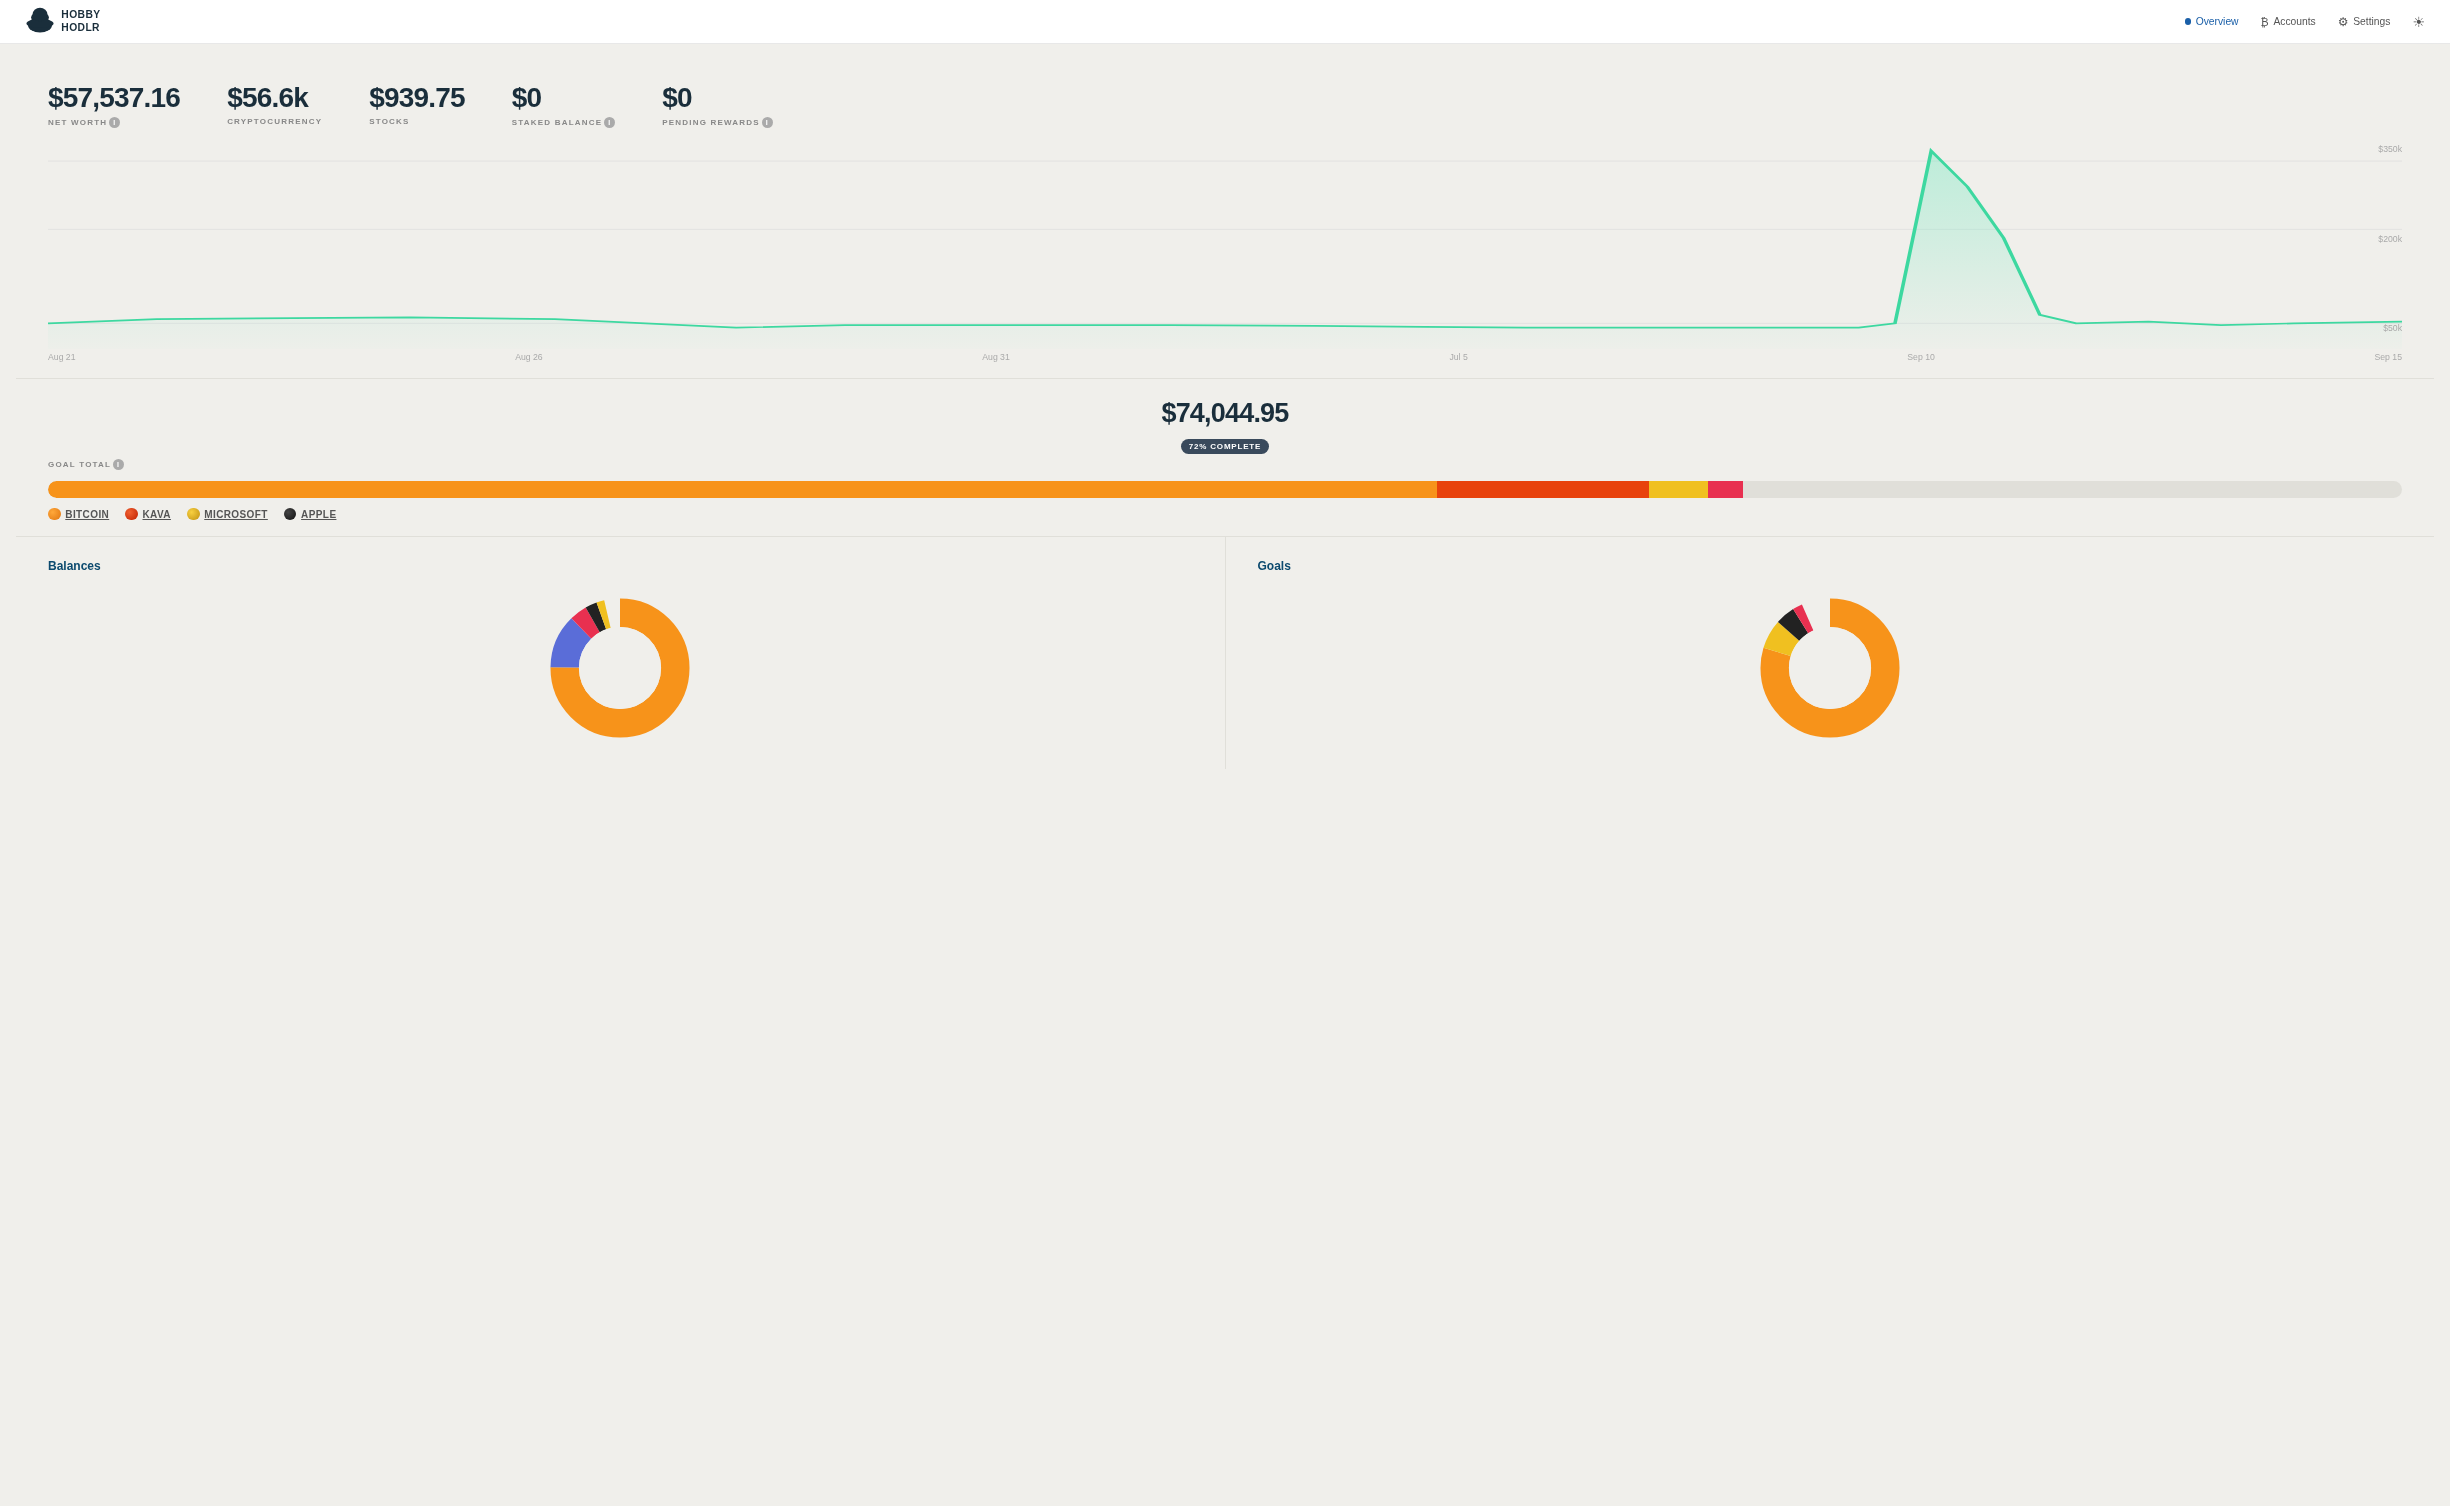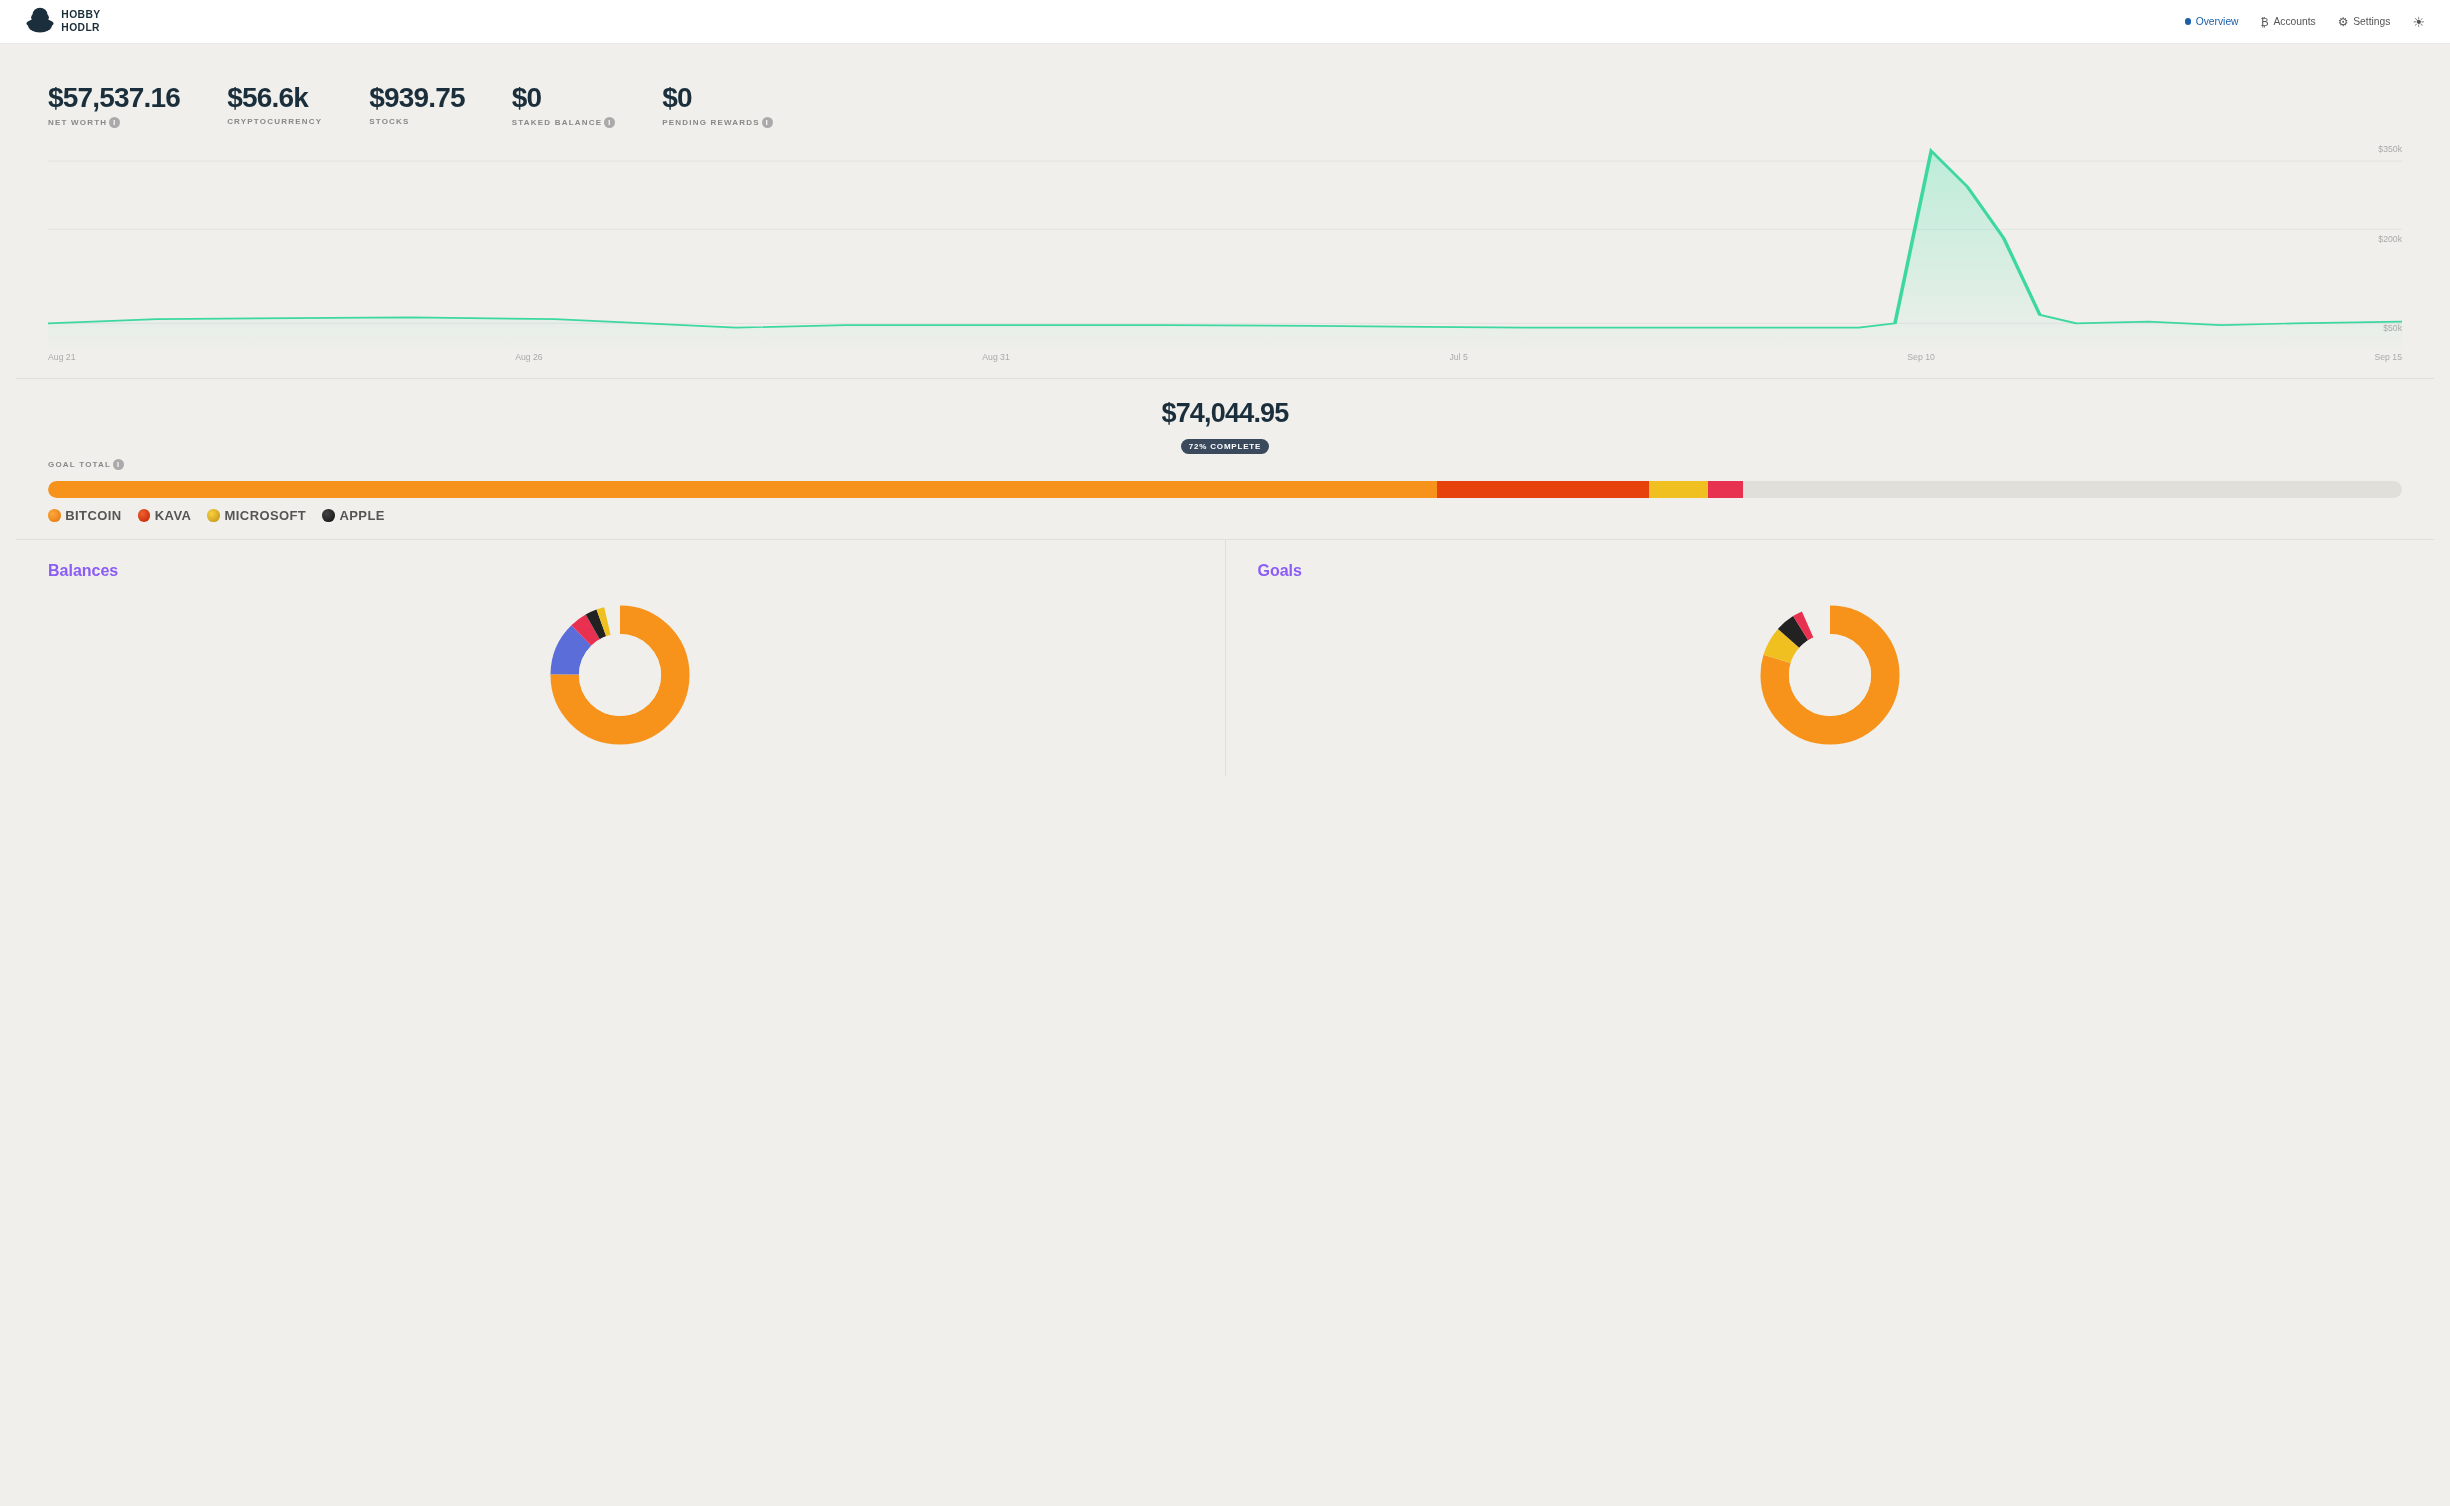--- a/index.html
+++ b/index.html
@@ -220,25 +220,26 @@
     }
     .goal-legend {
       display: flex;
       align-items: center;
       gap: 16px;
     }
     .legend-item {
       display: flex;
       align-items: center;
       gap: 4.7px;
-      font-size: 13px;
+      font-size: 10px;
       font-weight: 700;
       color: #555;
       letter-spacing: 0.4px;
       text-transform: uppercase;
+      text-decoration: underline;
     }
     .legend-dot {
       width: 12.6px;
       height: 12.6px;
       border-radius: 50%;
     }
     .legend-dot-bitcoin { background: radial-gradient(circle at 35% 35%, #ffa83a, #e07510); }
     .legend-dot-kava { background: radial-gradient(circle at 35% 35%, #f06030, #c02000); }
     .legend-dot-microsoft { background: radial-gradient(circle at 35% 35%, #f8d040, #c09010); }
     .legend-dot-apple { background: radial-gradient(circle at 35% 35%, #444, #111); }
@@ -252,23 +253,23 @@
       flex: 1;
       background: #f0efeb;
       border-top: 0.8px solid #e0dfd9;
       padding: 22px 32px;
       min-height: 158px;
     }
     .panel + .panel {
       border-left: 0.8px solid #e0dfd9;
     }
     .panel-title {
-      font-size: 16px;
-      font-weight: 700;
-      color: #8b5cf6;
+      font-size: 12px;
+      font-weight: 700;
+      color: #0c4a6e;
       margin-bottom: 16px;
     }
 
     
     .donut-container {
       display: flex;
       justify-content: center;
       align-items: center;
     }
     .donut-svg {

